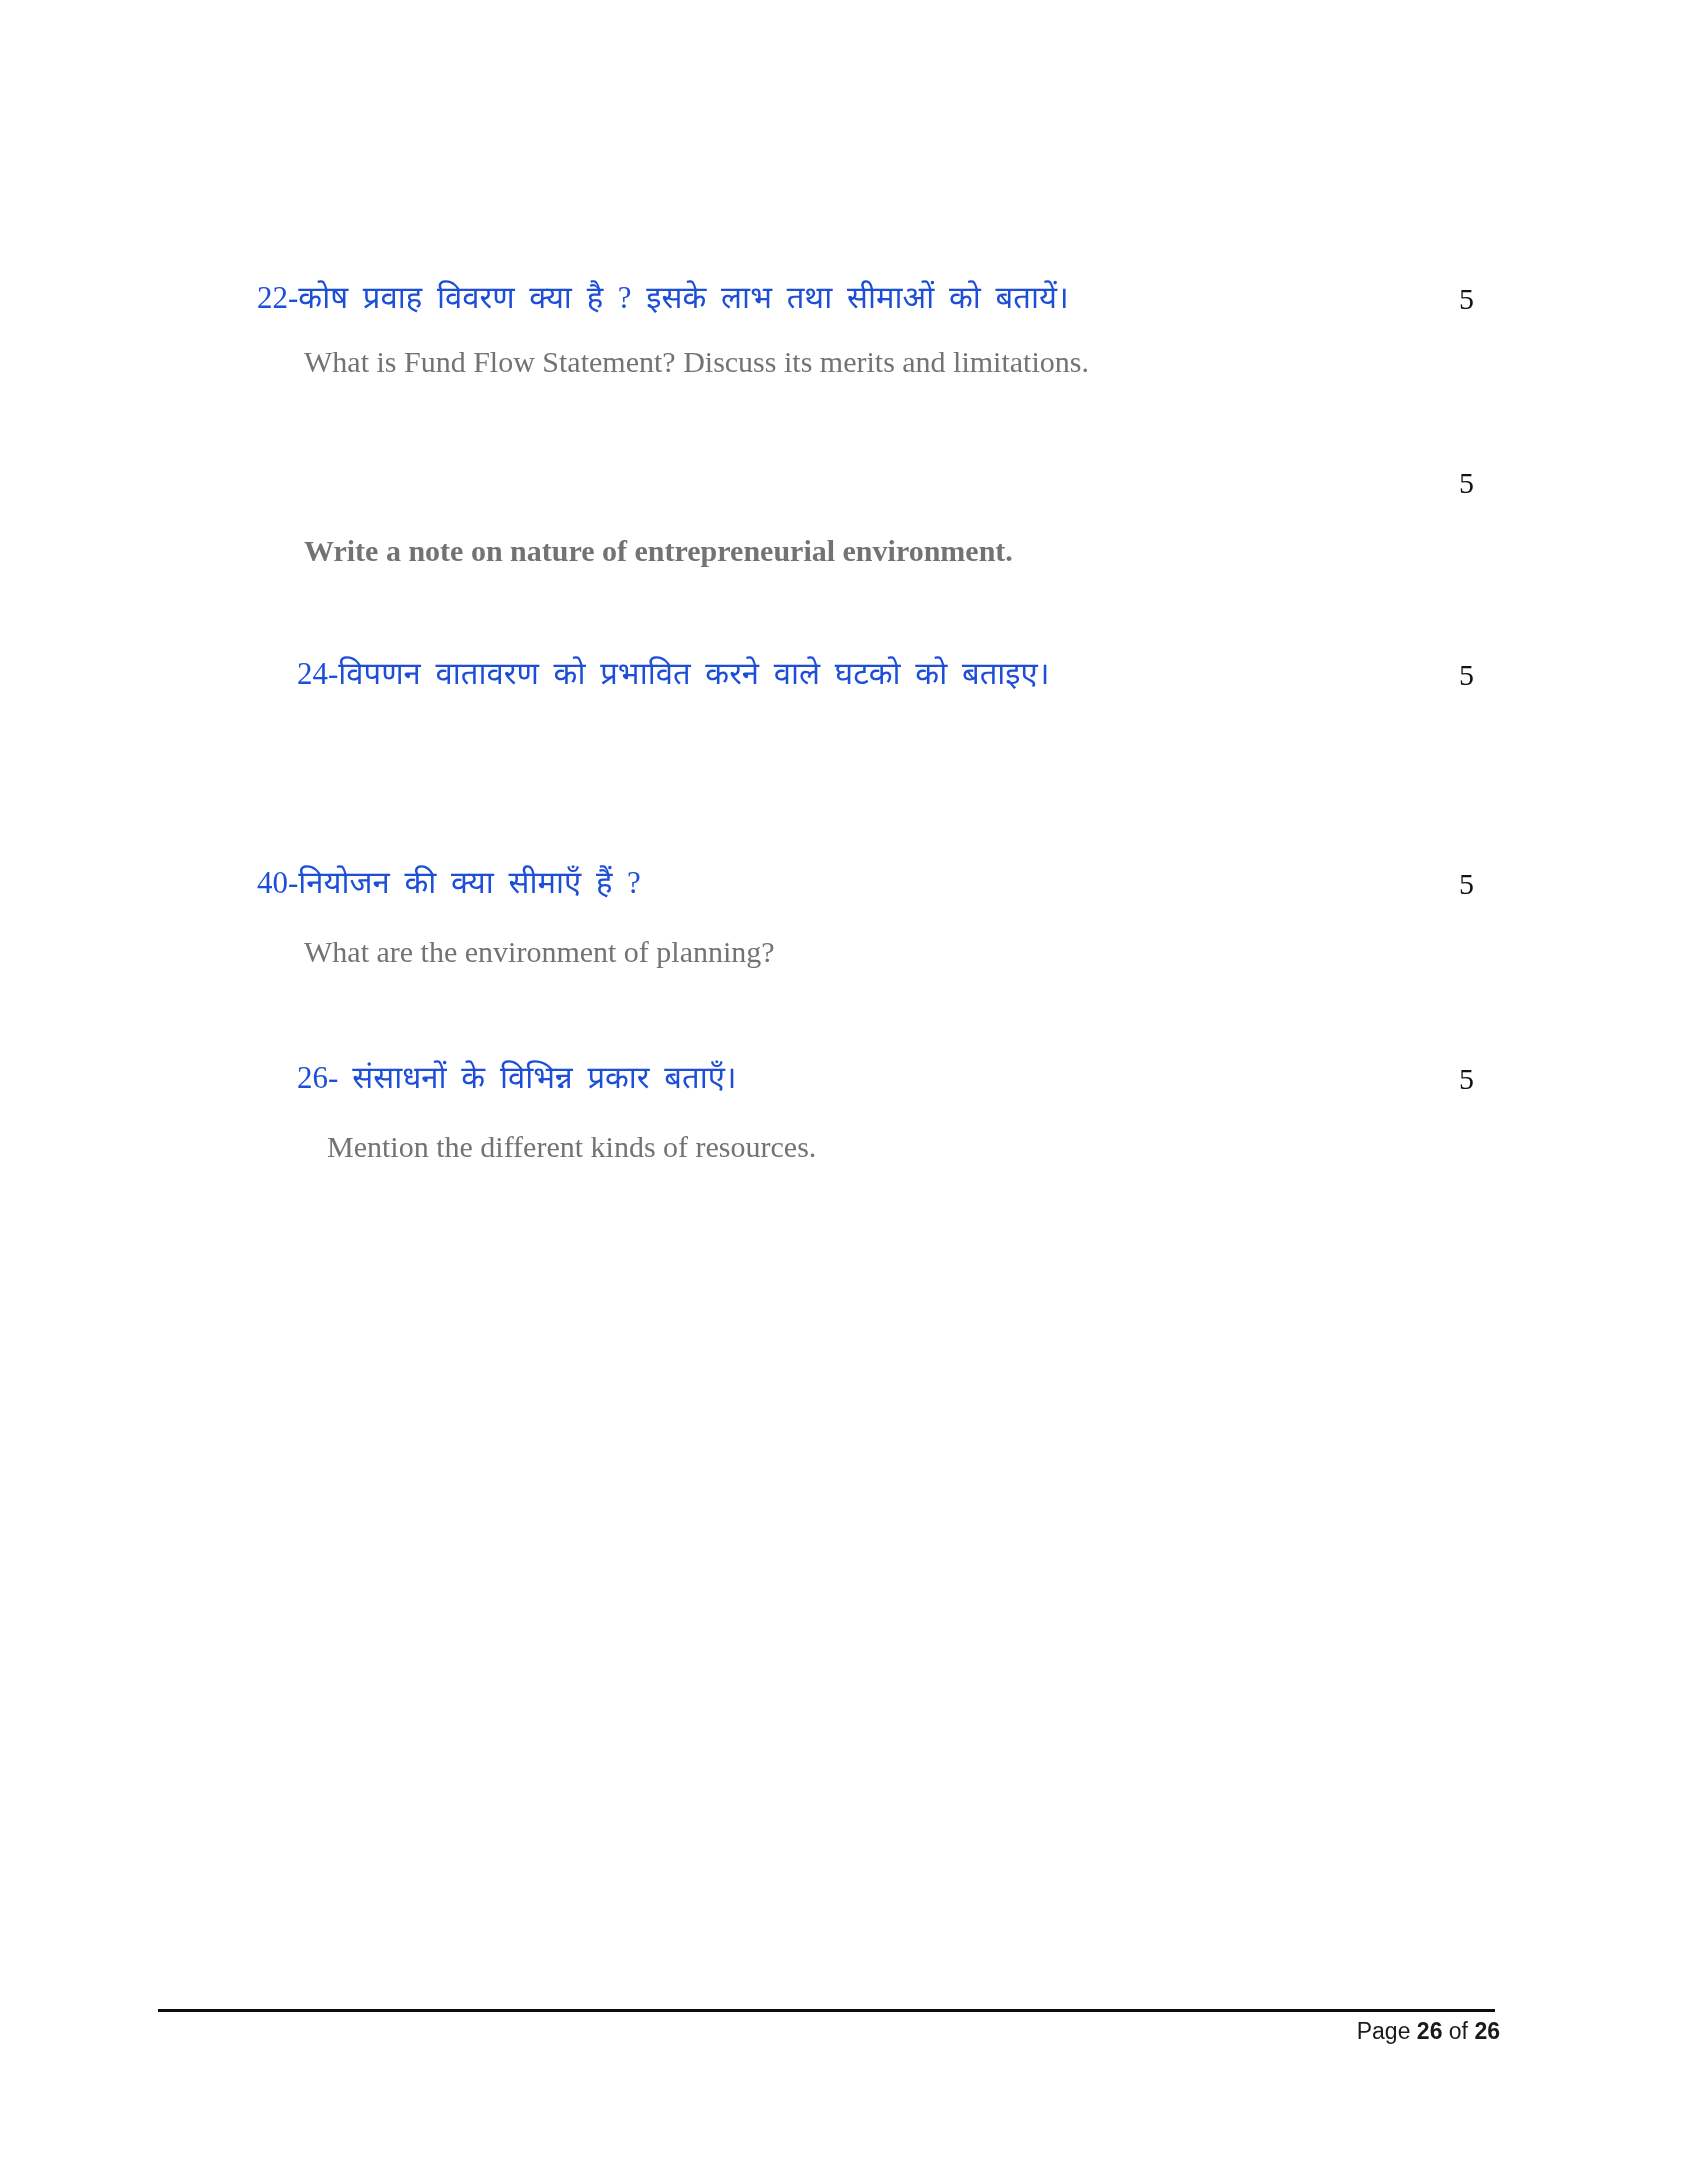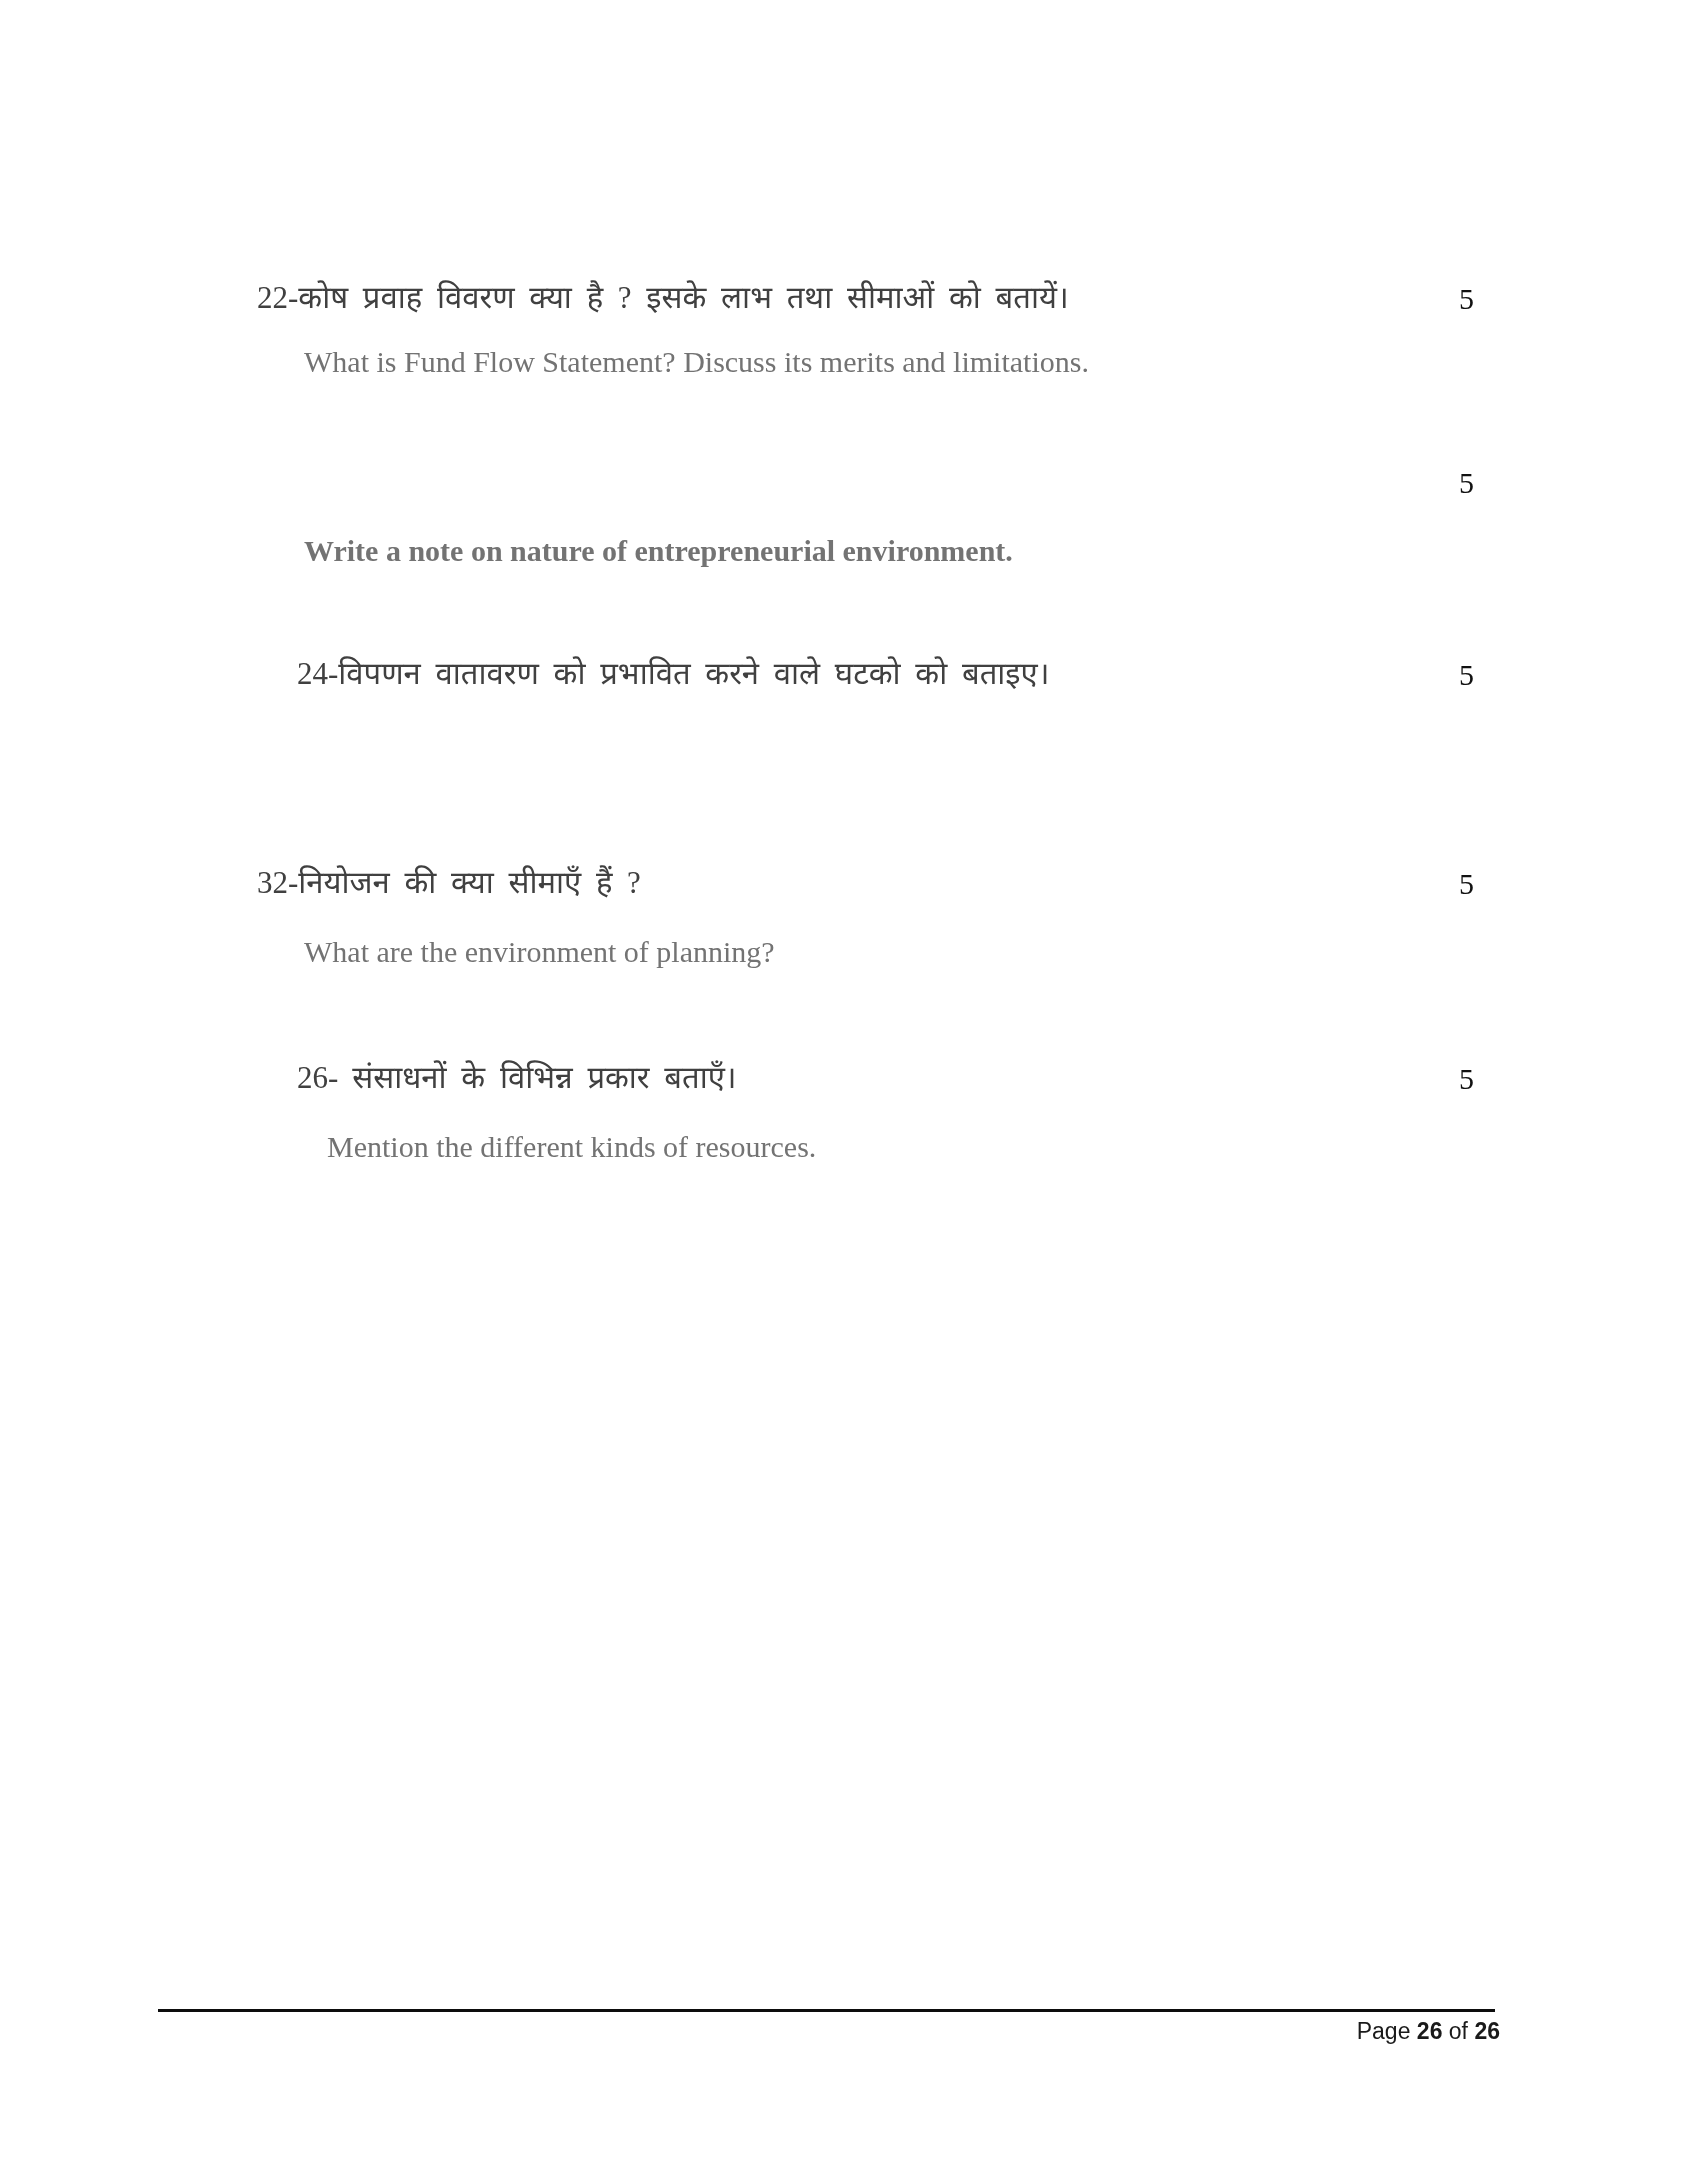--- a/index.html
+++ b/index.html
@@ -17,21 +17,21 @@
   }
   
   .q-hi {
     position: absolute;
     left: 257px;
     font-family: "Liberation Serif", "DejaVu Sans", serif;
     font-size: 31px;
     line-height: 1.3;
     white-space: nowrap;
     word-spacing: 7px;
-    color: #404040;
+    color: #1d4ed8;
   }
   .q-num {
     font-family: "Liberation Serif", serif;
     word-spacing: normal;
   }
   .q-num.wide-gap { margin-right: 14px; margin-left: 40px; }
   
   .q-en {
     position: absolute;
     left: 304px;
@@ -96,21 +96,21 @@
   <div class="q-hi t-q22-hi"><span class="q-num">22-</span><span>कोष प्रवाह विवरण क्या है ? इसके लाभ तथा सीमाओं को बतायें।</span></div>
   <div class="q-marks t-q22-mk">5</div>
   <div class="q-en t-q22-en">What is Fund Flow Statement? Discuss its merits and limitations.</div>
 
   <div class="q-marks t-q23-mk">5</div>
   <div class="q-en t-q23-en">Write a note on nature of entrepreneurial environment.</div>
 
   <div class="q-hi t-q24-hi"><span class="q-num">24-</span><span>विपणन वातावरण को प्रभावित करने वाले घटको को बताइए।</span></div>
   <div class="q-marks t-q24-mk">5</div>
 
-  <div class="q-hi t-q25-hi"><span class="q-num">32-</span><span>नियोजन की क्या सीमाएँ हैं ?</span></div>
+  <div class="q-hi t-q25-hi"><span class="q-num">40-</span><span>नियोजन की क्या सीमाएँ हैं ?</span></div>
   <div class="q-marks t-q25-mk">5</div>
   <div class="q-en t-q25-en">What are the environment of planning?</div>
 
   <div class="q-hi t-q26-hi"><span class="q-num wide-gap">26-</span><span>संसाधनों के विभिन्न प्रकार बताएँ।</span></div>
   <div class="q-marks t-q26-mk">5</div>
   <div class="q-en indent-26 t-q26-en">Mention the different kinds of resources.</div>
 
   <div class="footer-rule"></div>
   <div class="footer-text"><span>Page </span><span class="bold">26</span><span> of </span><span class="bold">26</span></div>
 

